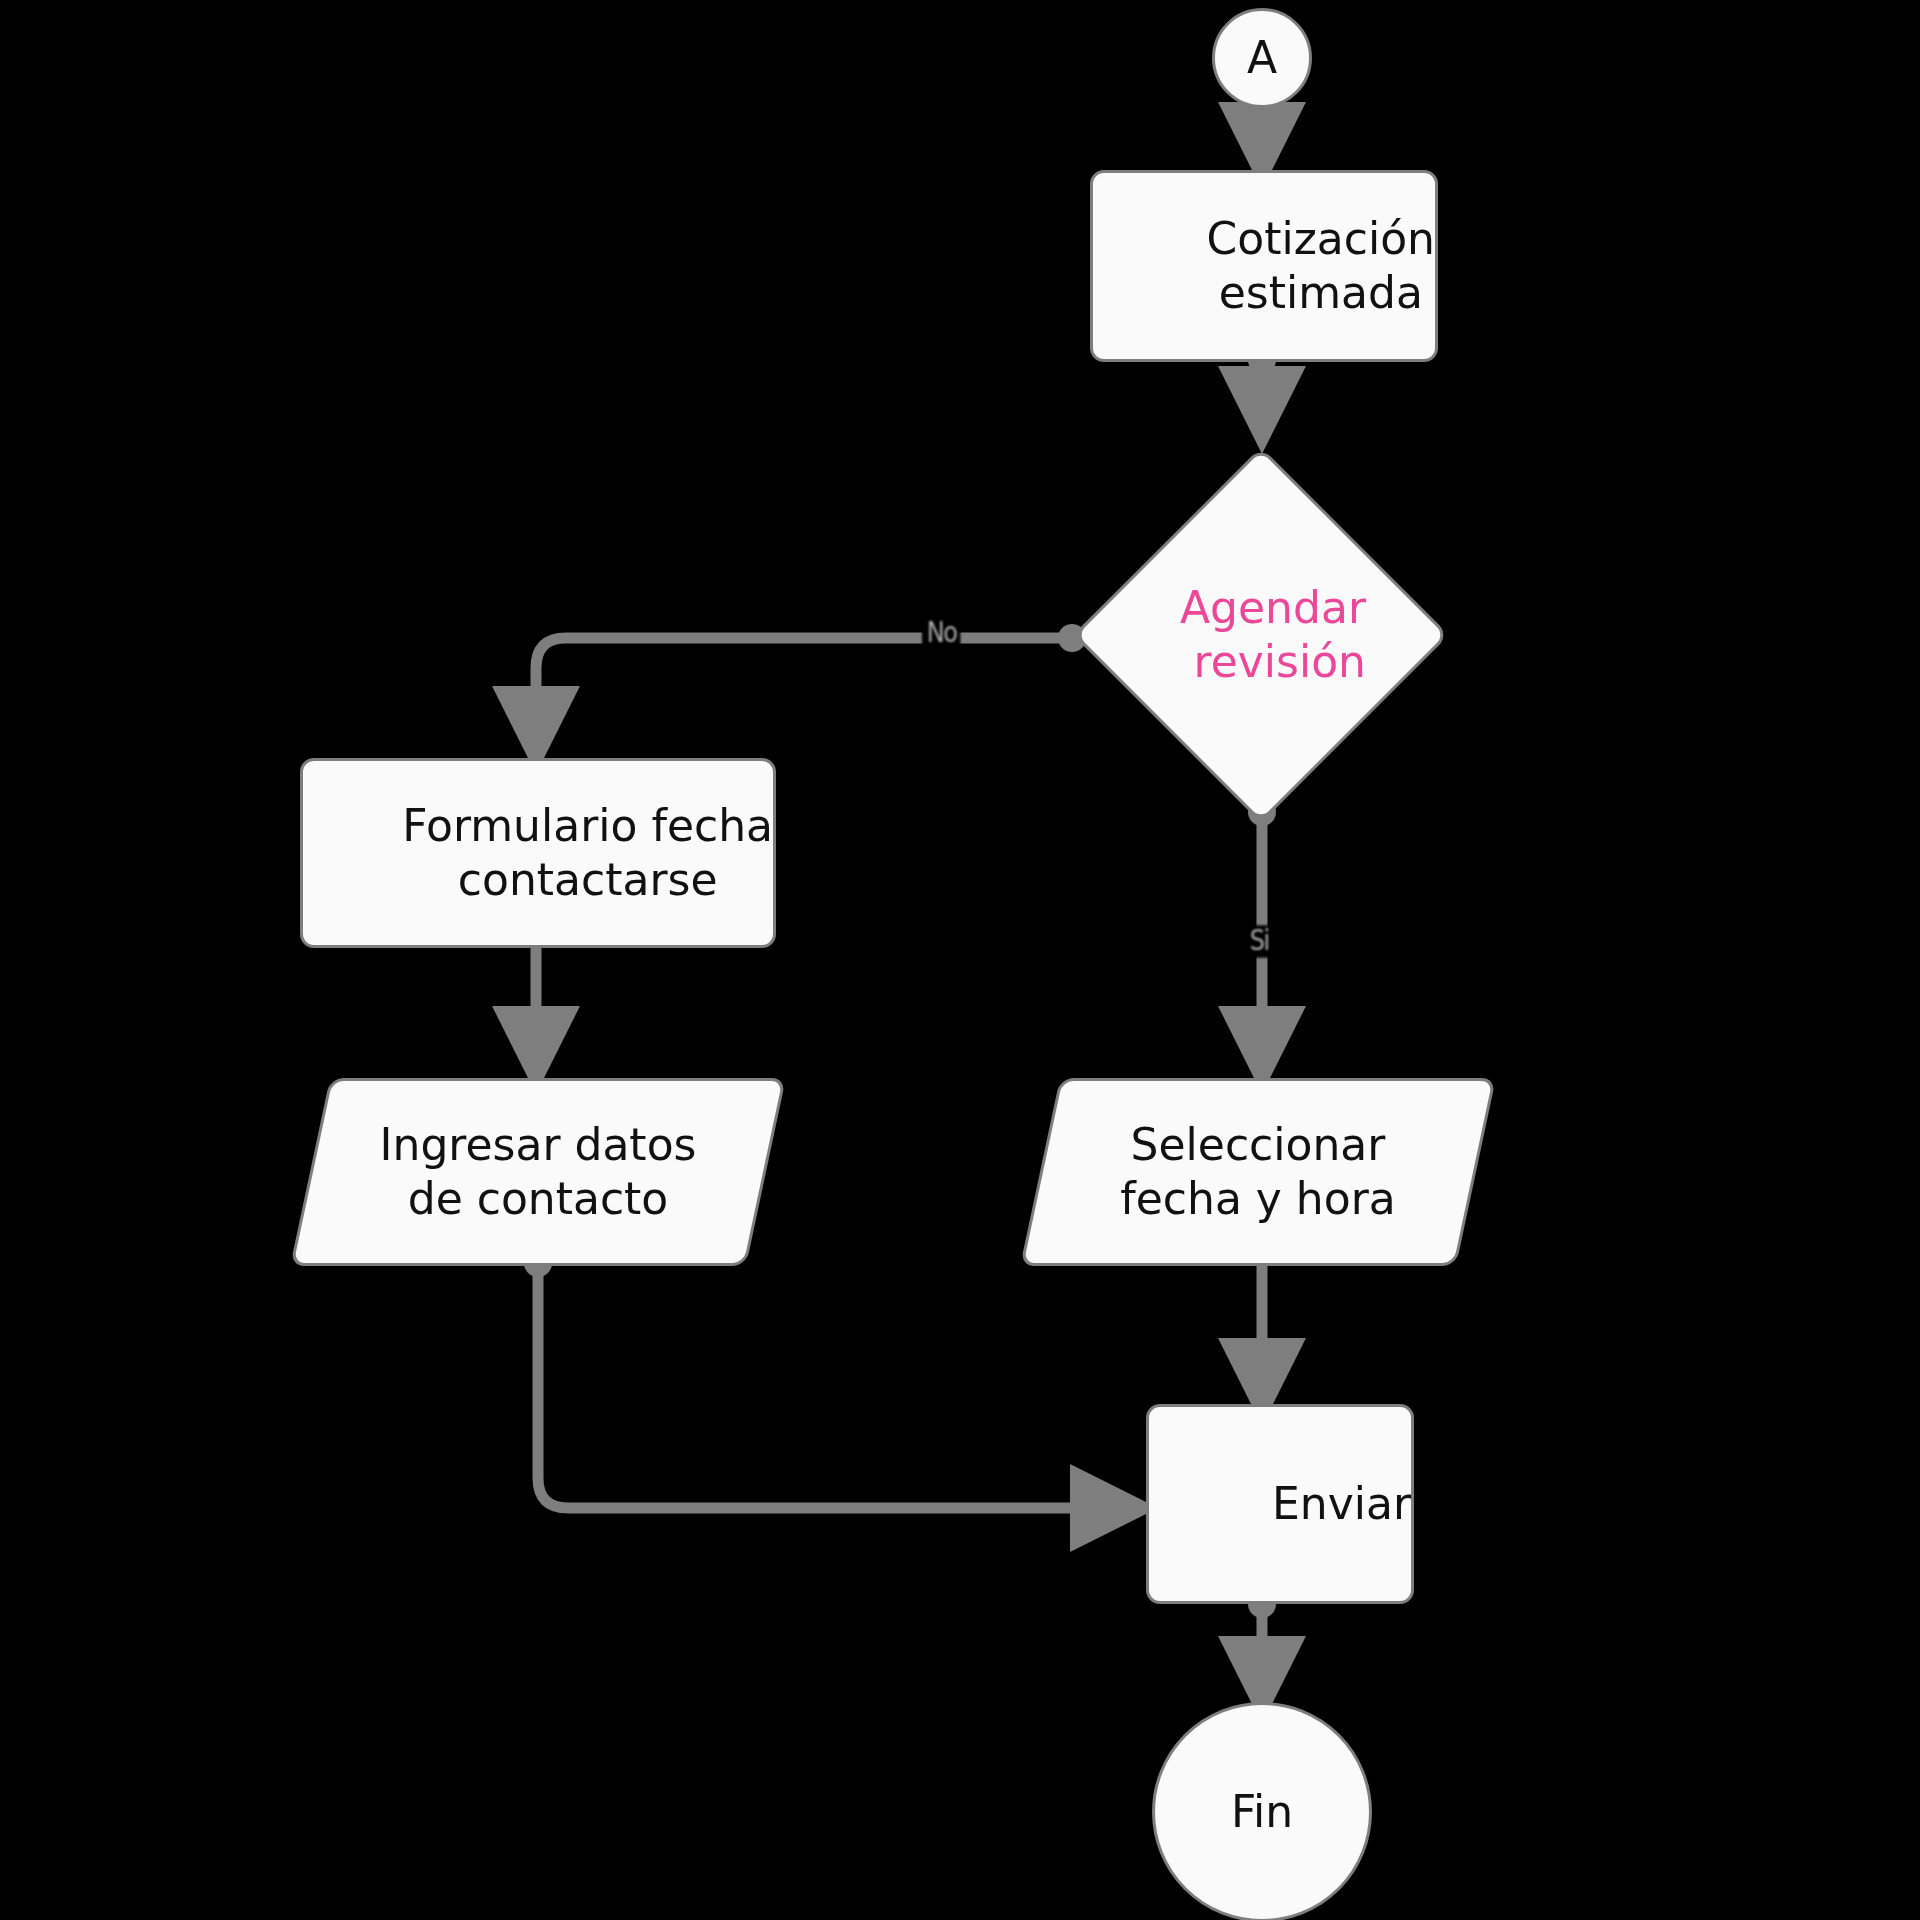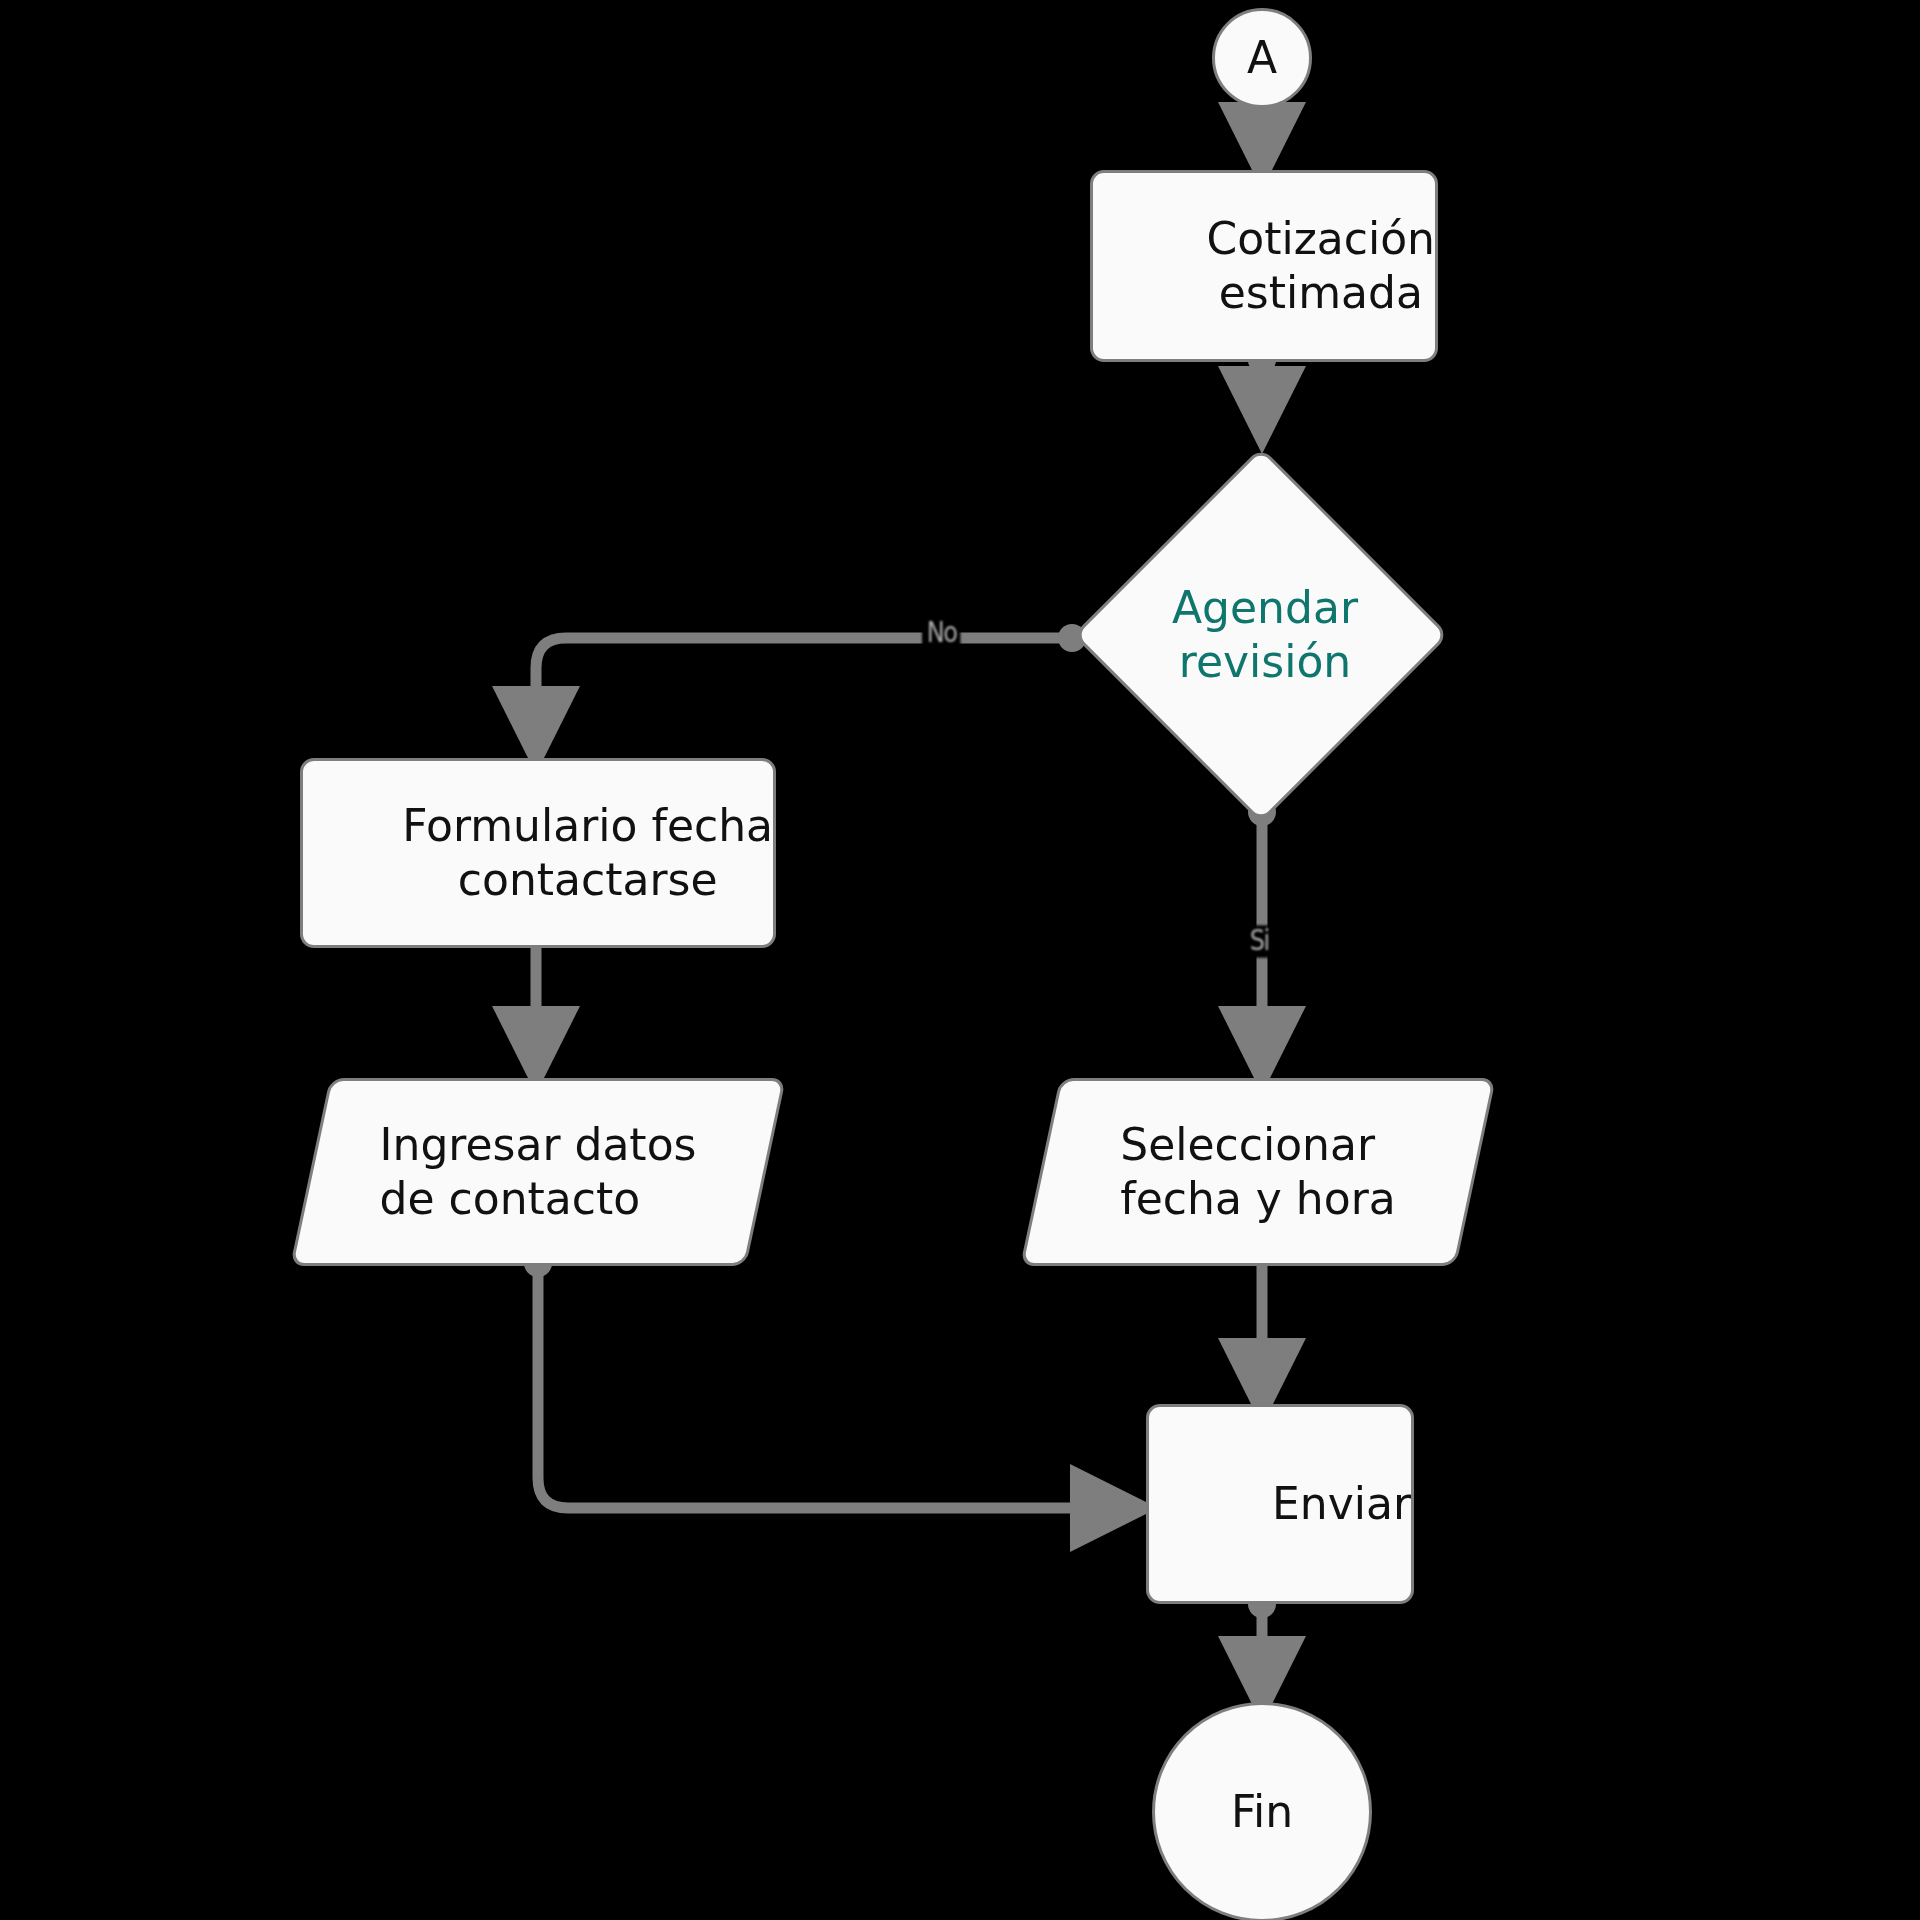--- a/index.html
+++ b/index.html
@@ -55,54 +55,55 @@
     width: 100%;
     height: 100%;
     background: #FAFAFA;
     border: 3px solid #7E7E7E;
     border-radius: 14px;
     transform: rotate(45deg);
     box-sizing: border-box;
   }
   .n-diamond-label {
     position: absolute;
-    left: 4px; top: 0;
+    left: 12px; top: 0;
+    width: 100%;
+    height: 100%;
+    display: flex;
+    align-items: center;
+    justify-content: center;
+    text-align: right;
+    font-size: 44px;
+    color: #ec4899;
+    line-height: 1.22;
+    white-space: pre-line;
+  }
+  .n-para-wrap {
+    position: absolute;
+  }
+  .n-para-shape {
+    position: absolute;
+    left: 0; top: 0;
+    width: 100%;
+    height: 100%;
+    background: #FAFAFA;
+    border: 3px solid #7E7E7E;
+    border-radius: 14px;
+    transform: skewX(-12deg);
+    box-sizing: border-box;
+  }
+  .n-para-label {
+    position: absolute;
+    left: 0; top: 0;
     width: 100%;
     height: 100%;
     display: flex;
     align-items: center;
     justify-content: center;
     text-align: center;
-    font-size: 44px;
-    color: #0f766e;
-    line-height: 1.22;
-    white-space: pre-line;
-  }
-  .n-para-wrap {
-    position: absolute;
-  }
-  .n-para-shape {
-    position: absolute;
-    left: 0; top: 0;
-    width: 100%;
-    height: 100%;
-    background: #FAFAFA;
-    border: 3px solid #7E7E7E;
-    border-radius: 14px;
-    transform: skewX(-12deg);
-    box-sizing: border-box;
-  }
-  .n-para-label {
-    position: absolute;
-    left: 0; top: 0;
-    width: 100%;
-    height: 100%;
-    display: flex;
-    align-items: center;
-    justify-content: center;
     font-size: 44px;
     color: #111111;
     line-height: 1.22;
     white-space: pre-line;
   }
   .edge-label {
     position: absolute;
     color: #ABABAB;
     font-size: 15px;
     background: #000000;

